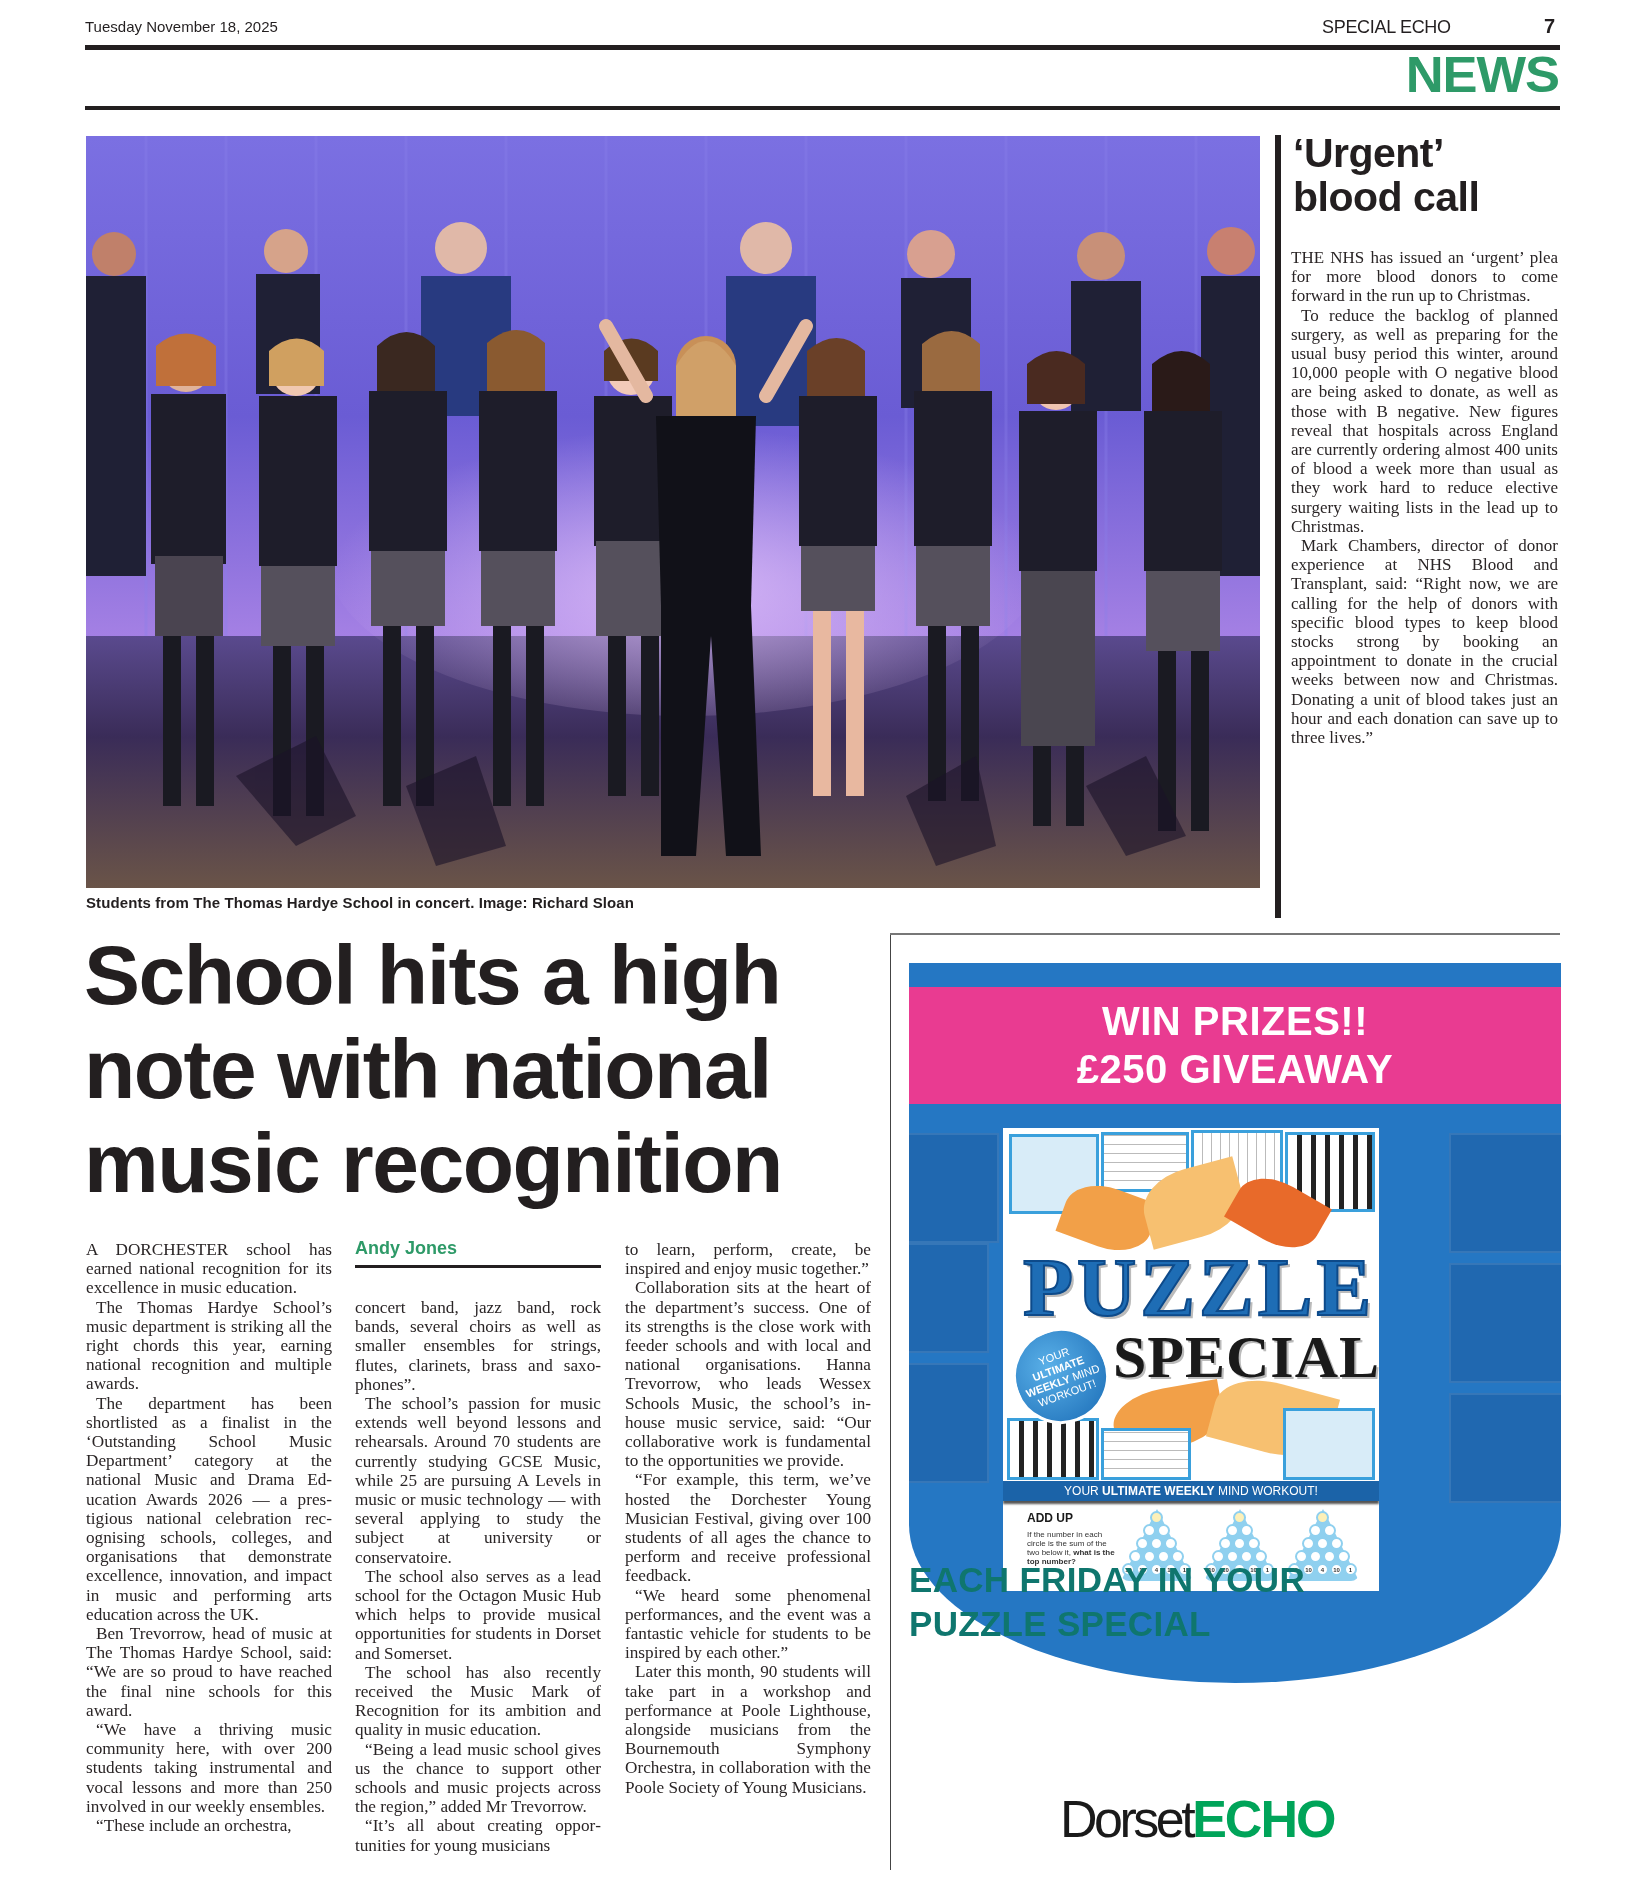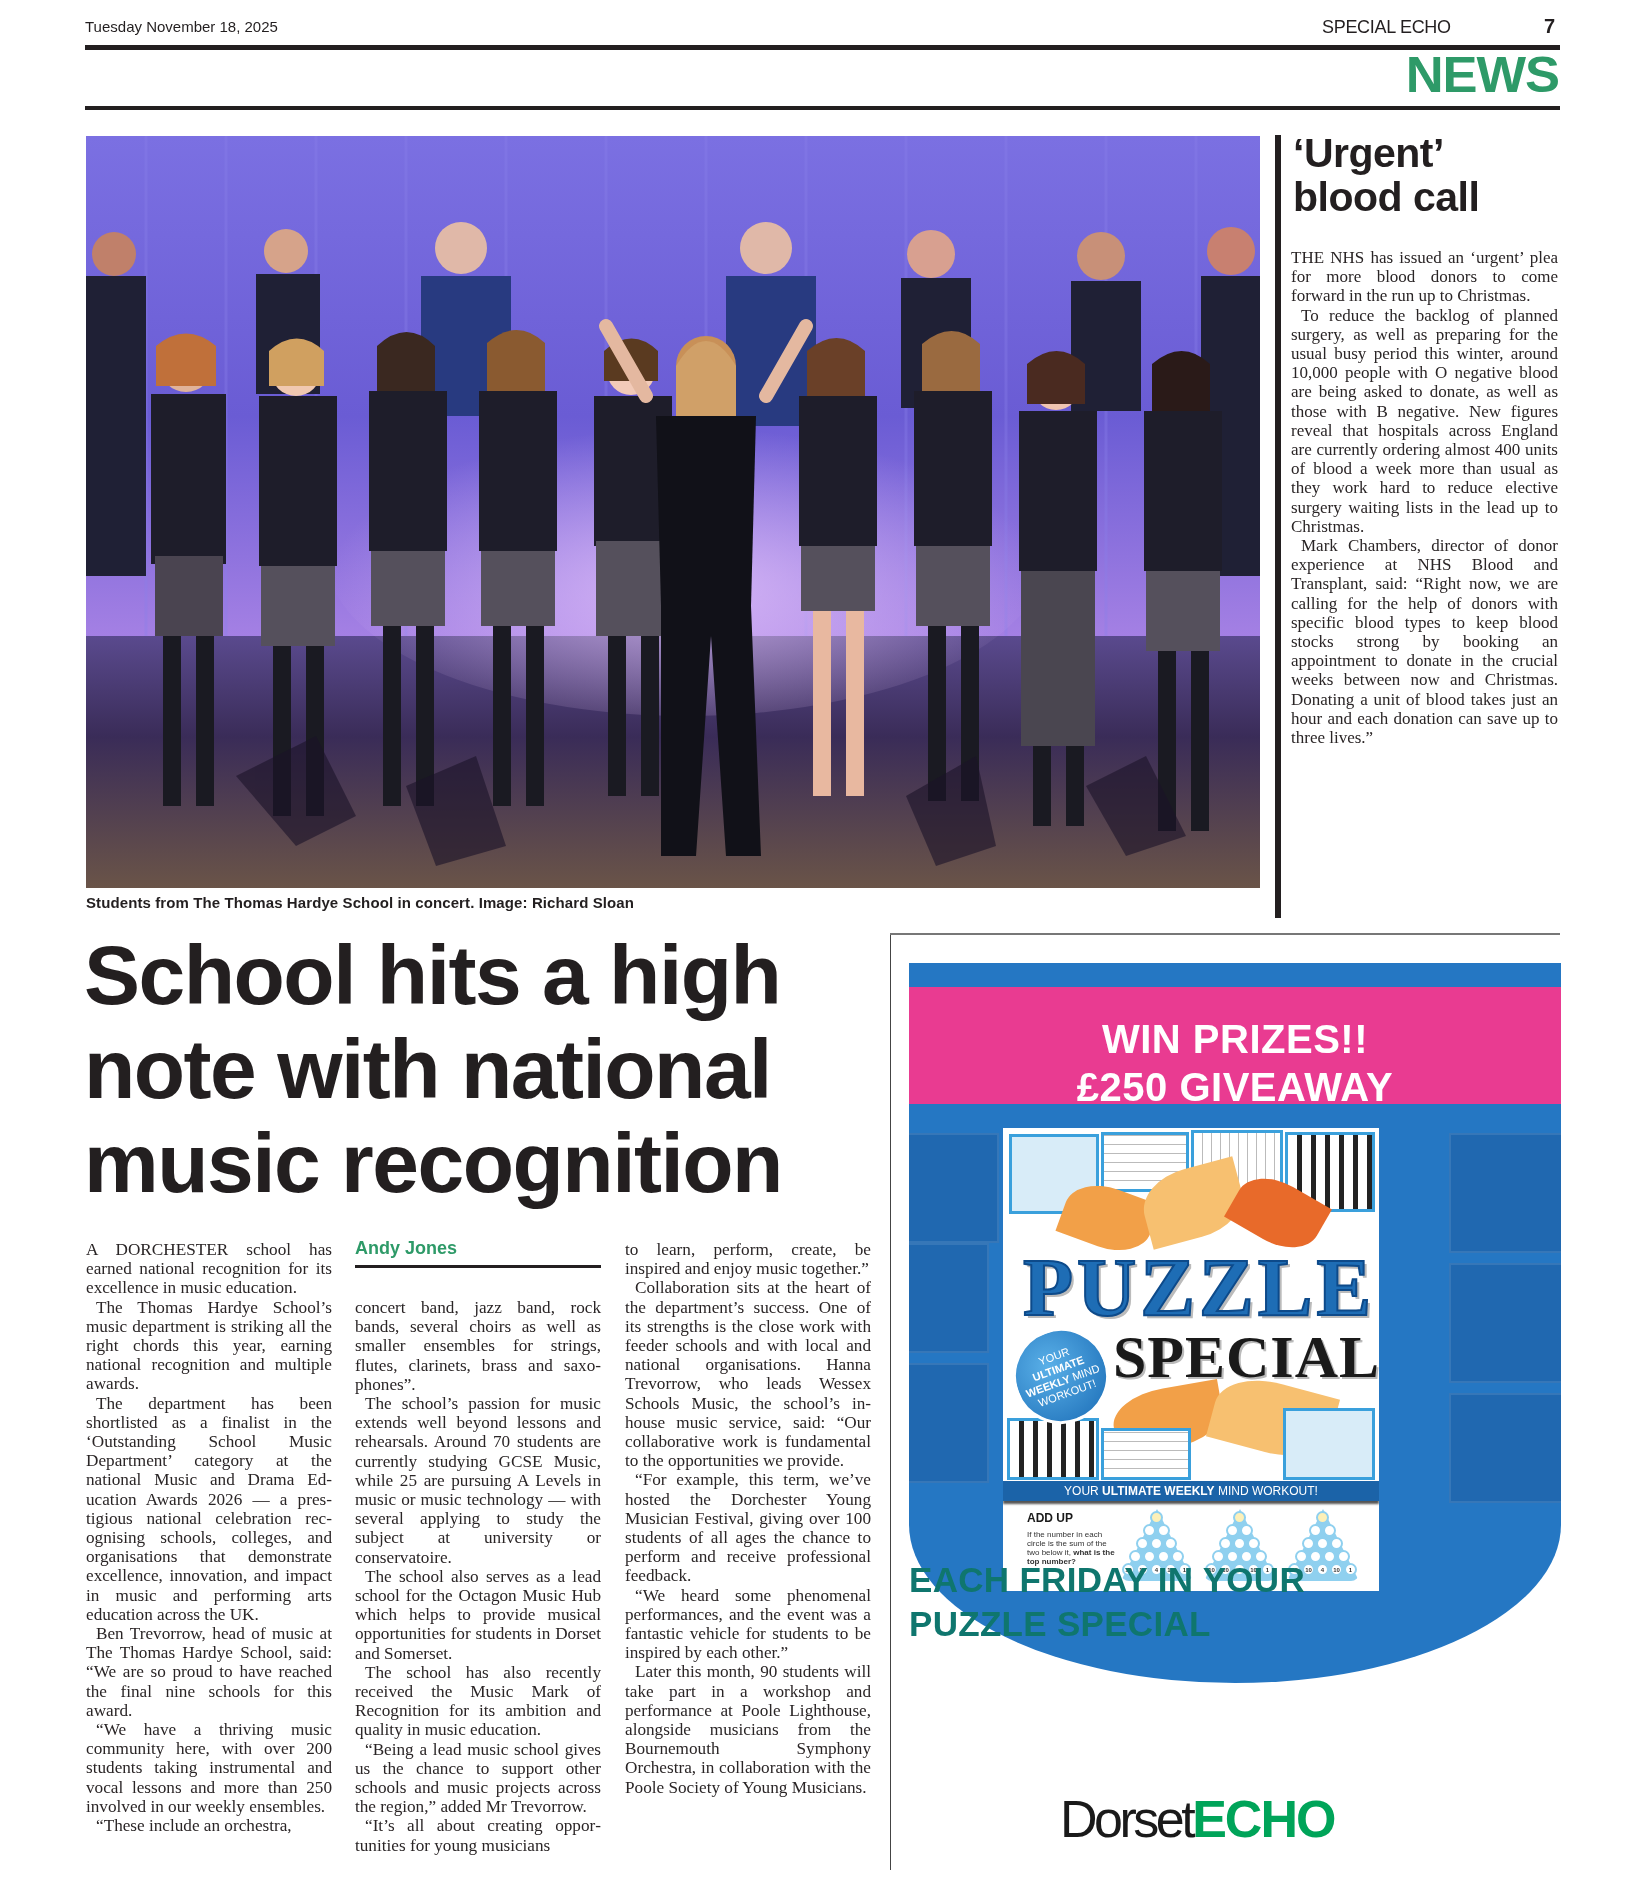--- a/index.html
+++ b/index.html
@@ -40,21 +40,21 @@
   .side-head { left: 1293px; top: 131px; font: bold 41px "Liberation Sans", sans-serif; line-height: 44px; letter-spacing: -0.5px; color: #231f20; }
   .side-body { left: 1291px; top: 248px; width: 267px; font-size: 17px; line-height: 19.2px; text-align: justify; color: #2a2526; }
   .side-body p + p { text-indent: 10px; }
   .side-rule { left: 890px; top: 933px; width: 670px; height: 2px; background: #777; }
 
   
   .ad-frame-left { left: 890px; top: 935px; width: 1px; height: 935px; background: #444; }
   .ad { left: 909px; top: 963px; width: 652px; height: 720px; overflow: hidden; }
   .ad-bg { position: absolute; inset: 0; background: #2577c3; border-radius: 0 0 50% 50% / 0 0 22% 22%; overflow: hidden; }
   .ad-bg .tile { position: absolute; border: 2px solid rgba(255,255,255,0.10); background: rgba(20,60,120,0.25); }
-  .ad-banner { position: absolute; left: 0; top: 24px; width: 652px; height: 117px; background: #e93b91; color: #fff; text-align: center; font: bold 40px "Liberation Sans", sans-serif; line-height: 48px; padding-top: 28px; letter-spacing: 0.5px; }
+  .ad-banner { position: absolute; left: 0; top: 24px; width: 652px; height: 117px; background: #e93b91; color: #fff; text-align: center; font: bold 40px "Liberation Sans", sans-serif; line-height: 48px; padding-top: 10px; letter-spacing: 0.5px; }
   .ad-cover { position: absolute; left: 94px; top: 165px; width: 376px; height: 463px; background: #fff; overflow: hidden; }
   .ad-cover .grid { position: absolute; background: #fff; border: 3px solid #3aa0dc; }
   .puzzle-title { position: absolute; left: 20px; top: 113px; width: 340px; font: bold 82px "Liberation Serif", serif; color: #1e6db5; letter-spacing: 4px; -webkit-text-stroke: 2px #0d4a8a; text-shadow: 3px 3px 0 #bbb; }
   .special-title { position: absolute; left: 110px; top: 195px; font: bold 60px "Liberation Serif", serif; color: #1a1a1a; letter-spacing: 1px; text-shadow: 2px 2px 0 #bbb; }
   .badge { position: absolute; left: 10px; top: 200px; width: 96px; height: 96px; border-radius: 50%; background: radial-gradient(circle at 40% 35%, #5ab0e8, #1a6cb6); border: 3px solid #fff; color: #fff; font: 11px "Liberation Sans", sans-serif; text-align: center; padding-top: 18px; line-height: 13px; transform: rotate(-20deg); }
   .badge b { font-weight: bold; }
   .leaves { position: absolute; border-radius: 50% 0; }
   .strip { position: absolute; left: 0; top: 353px; width: 376px; height: 20px; background: #1b63a8; color: #fff; font: 12px "Liberation Sans", sans-serif; text-align: center; line-height: 20px; box-shadow: 0 3px 2px #555; }
   .strip b { font-weight: bold; }
   .addup { position: absolute; left: 24px; top: 383px; width: 90px; font: 8px "Liberation Sans", sans-serif; color: #333; line-height: 9px; }

